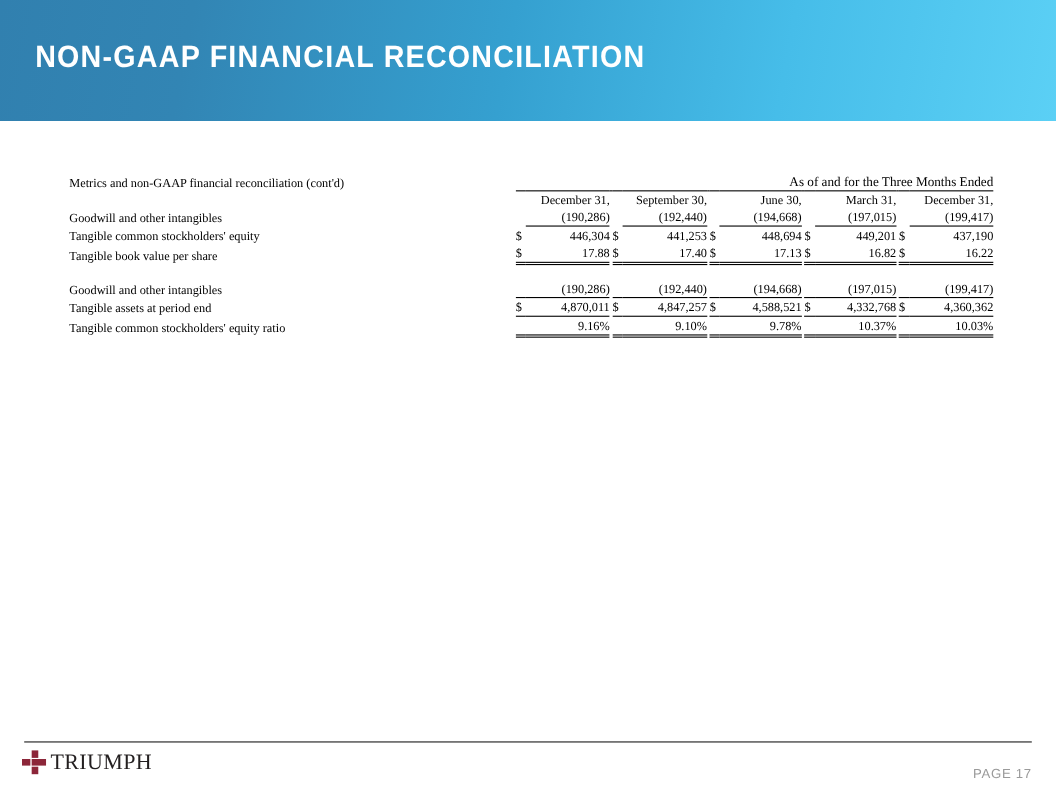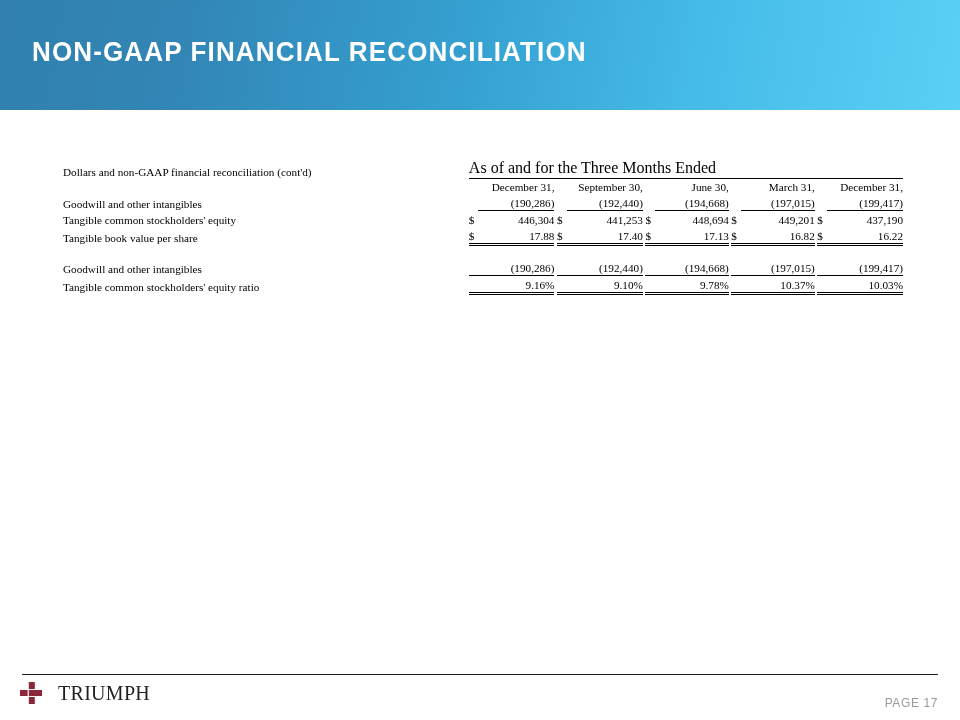--- a/index.html
+++ b/index.html
@@ -71,22 +71,22 @@
     padding-right: 6px;
   }
   .sym {
     width: 10px;
     text-align: left;
     padding-left: 8px;
   }
   .colgap { width: 3px; }
 
   .spanhead {
-    text-align: left;
-    font-size: 16px;
+    text-align: right;
+    font-size: 12px;
     padding-bottom: 1px;
   }
 
   .dhead {
     text-align: right;
     font-size: 11.2px;
   }
   .rule-dbl > * {
     border-bottom: 3px double #000;
   }
@@ -104,21 +104,21 @@
     width: 916px;
     height: 0;
     border-top: 1.6px solid #1a1a1a;
   }
   .logo-wrap {
     position: absolute;
     left: 20px;
     top: 682px;
     display: flex;
     align-items: center;
-    gap: 16px;
+    gap: 4px;
   }
   .logo-mark { display: block; }
   .logo-text {
     font-family: "Liberation Serif", serif;
     font-size: 20px;
     letter-spacing: 0.3px;
     color: #231f20;
     line-height: 1;
   }
   .page-num {
@@ -153,21 +153,21 @@
         <col style="width:3px">
       <col style="width:10px">
         <col style="width:80px">
         <col style="width:3px">
       <col style="width:10px">
         <col style="width:80px">
     </colgroup>
 
     <tbody>
         <tr class="head-row">
-      <td class="lbl">Dollars and non-GAAP financial reconciliation (cont'd)</td>
+      <td class="lbl">Metrics and non-GAAP financial reconciliation (cont'd)</td>
       <td class="spanhead h-rule-bot-cell" colspan="14">As of and for the Three Months Ended</td>
     </tr>
 
     <tr class="head-row">
       <td class="lbl"></td>
       <td class="dhead" colspan="2">December 31,</td>
       <td class="colgap"></td>
       <td class="dhead" colspan="2">September 30,</td>
       <td class="colgap"></td>
       <td class="dhead" colspan="2">June 30,</td>
@@ -250,20 +250,37 @@
       <td class="sym h-rule-bot-cell"></td>
       <td class="num h-rule-bot-cell">(194,668)</td>
       <td class="colgap"></td>
       <td class="sym h-rule-bot-cell"></td>
       <td class="num h-rule-bot-cell">(197,015)</td>
       <td class="colgap"></td>
       <td class="sym h-rule-bot-cell"></td>
       <td class="num h-rule-bot-cell">(199,417)</td>
     </tr>
 
+    <tr class="row">
+      <td class="lbl">Tangible assets at period end</td>
+      <td class="sym h-rule-bot-cell">$</td>
+      <td class="num h-rule-bot-cell">4,870,011</td>
+      <td class="colgap"></td>
+      <td class="sym h-rule-bot-cell">$</td>
+      <td class="num h-rule-bot-cell">4,847,257</td>
+      <td class="colgap"></td>
+      <td class="sym h-rule-bot-cell">$</td>
+      <td class="num h-rule-bot-cell">4,588,521</td>
+      <td class="colgap"></td>
+      <td class="sym h-rule-bot-cell">$</td>
+      <td class="num h-rule-bot-cell">4,332,768</td>
+      <td class="colgap"></td>
+      <td class="sym h-rule-bot-cell">$</td>
+      <td class="num h-rule-bot-cell">4,360,362</td>
+    </tr>
 
     <tr class="row rule-dbl">
       <td class="lbl" style="border-bottom:none">Tangible common stockholders' equity ratio</td>
       <td class="sym"></td>
       <td class="num">9.16%</td>
       <td class="colgap" style="border-bottom:none"></td>
       <td class="sym"></td>
       <td class="num">9.10%</td>
       <td class="colgap" style="border-bottom:none"></td>
       <td class="sym"></td>

